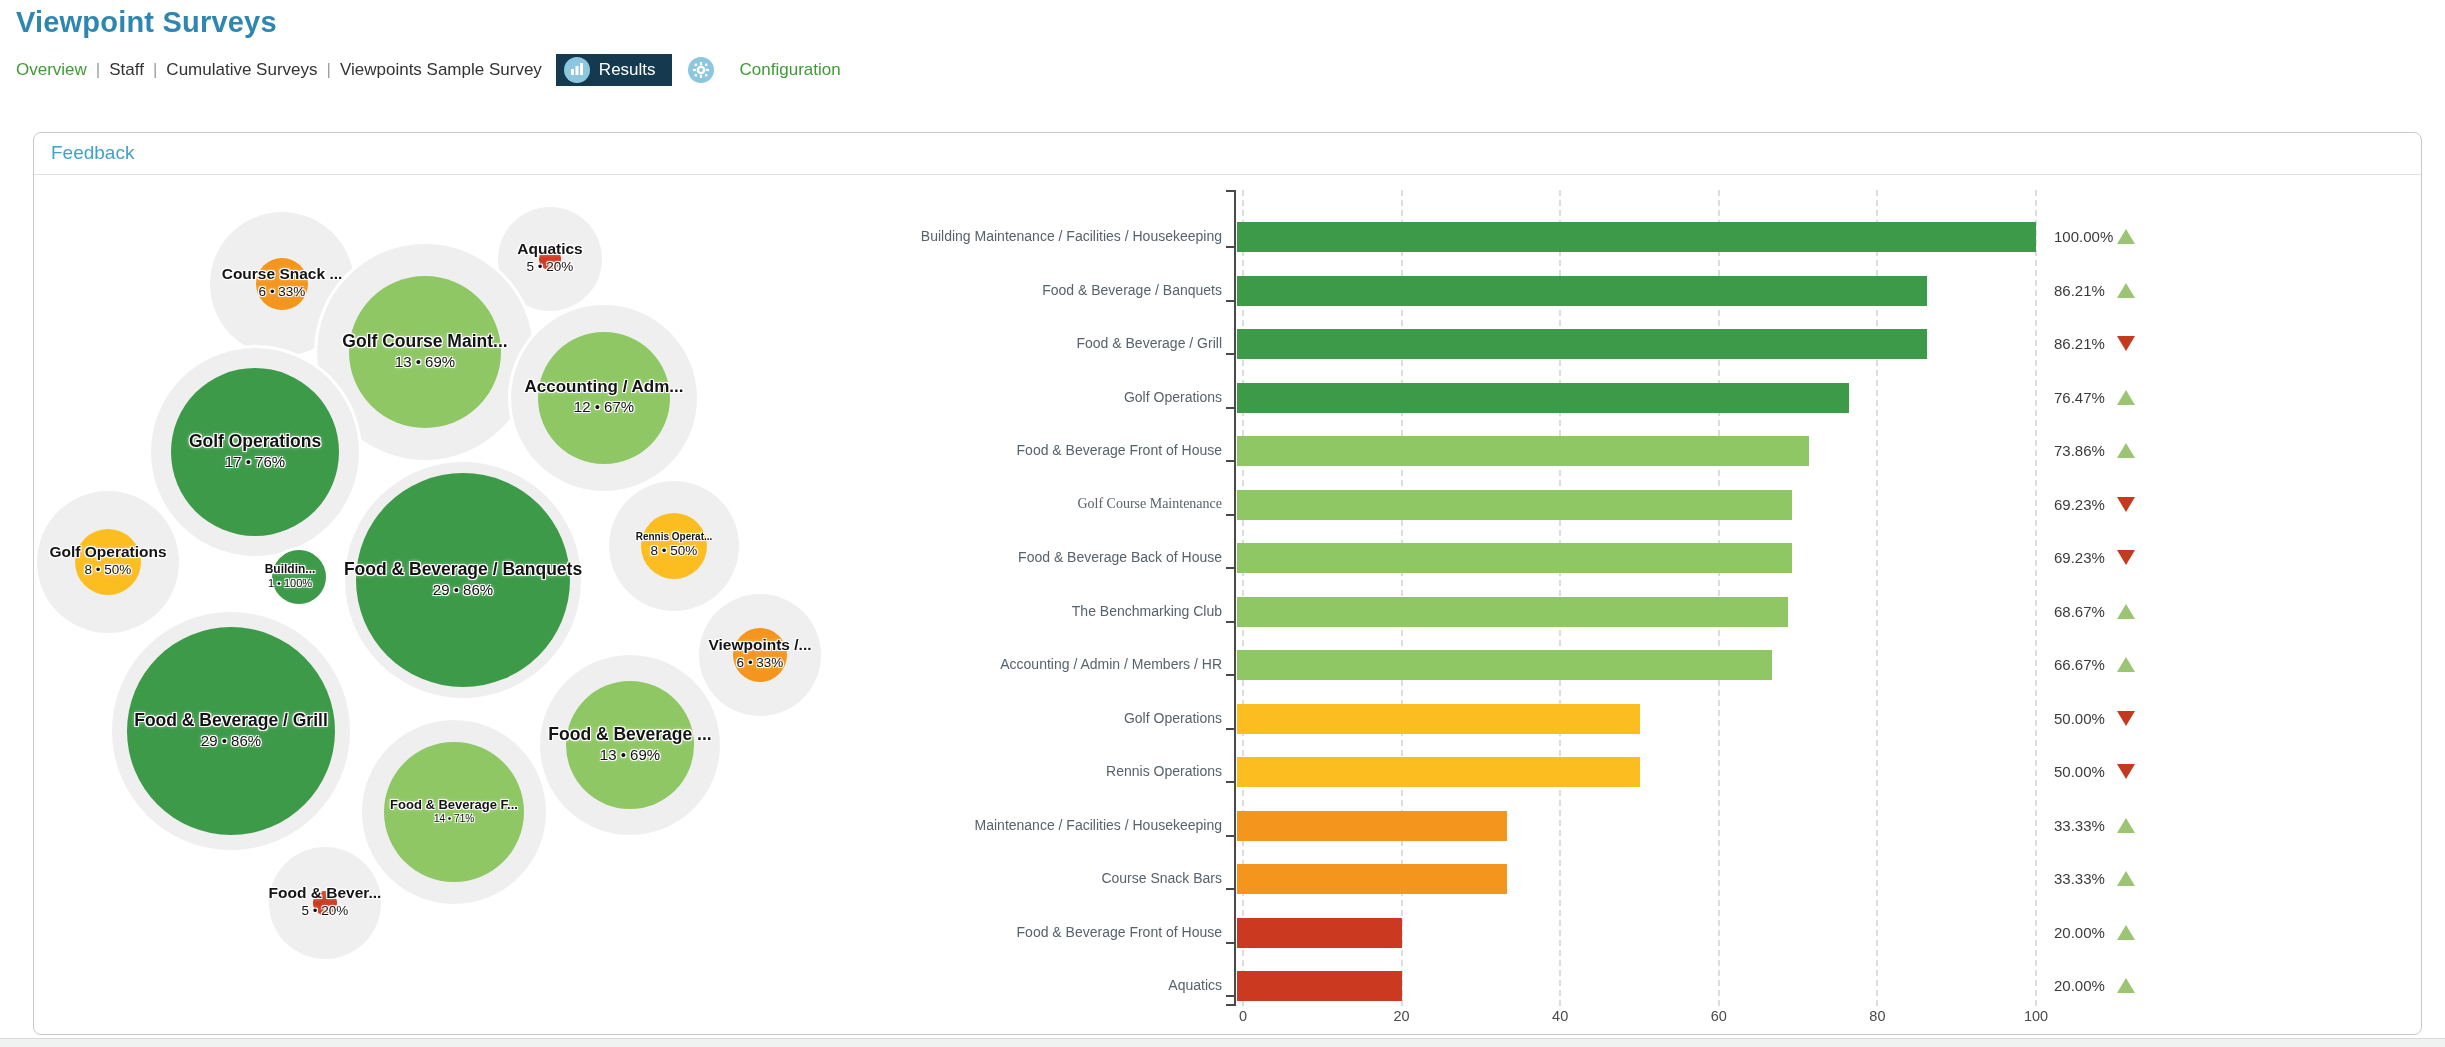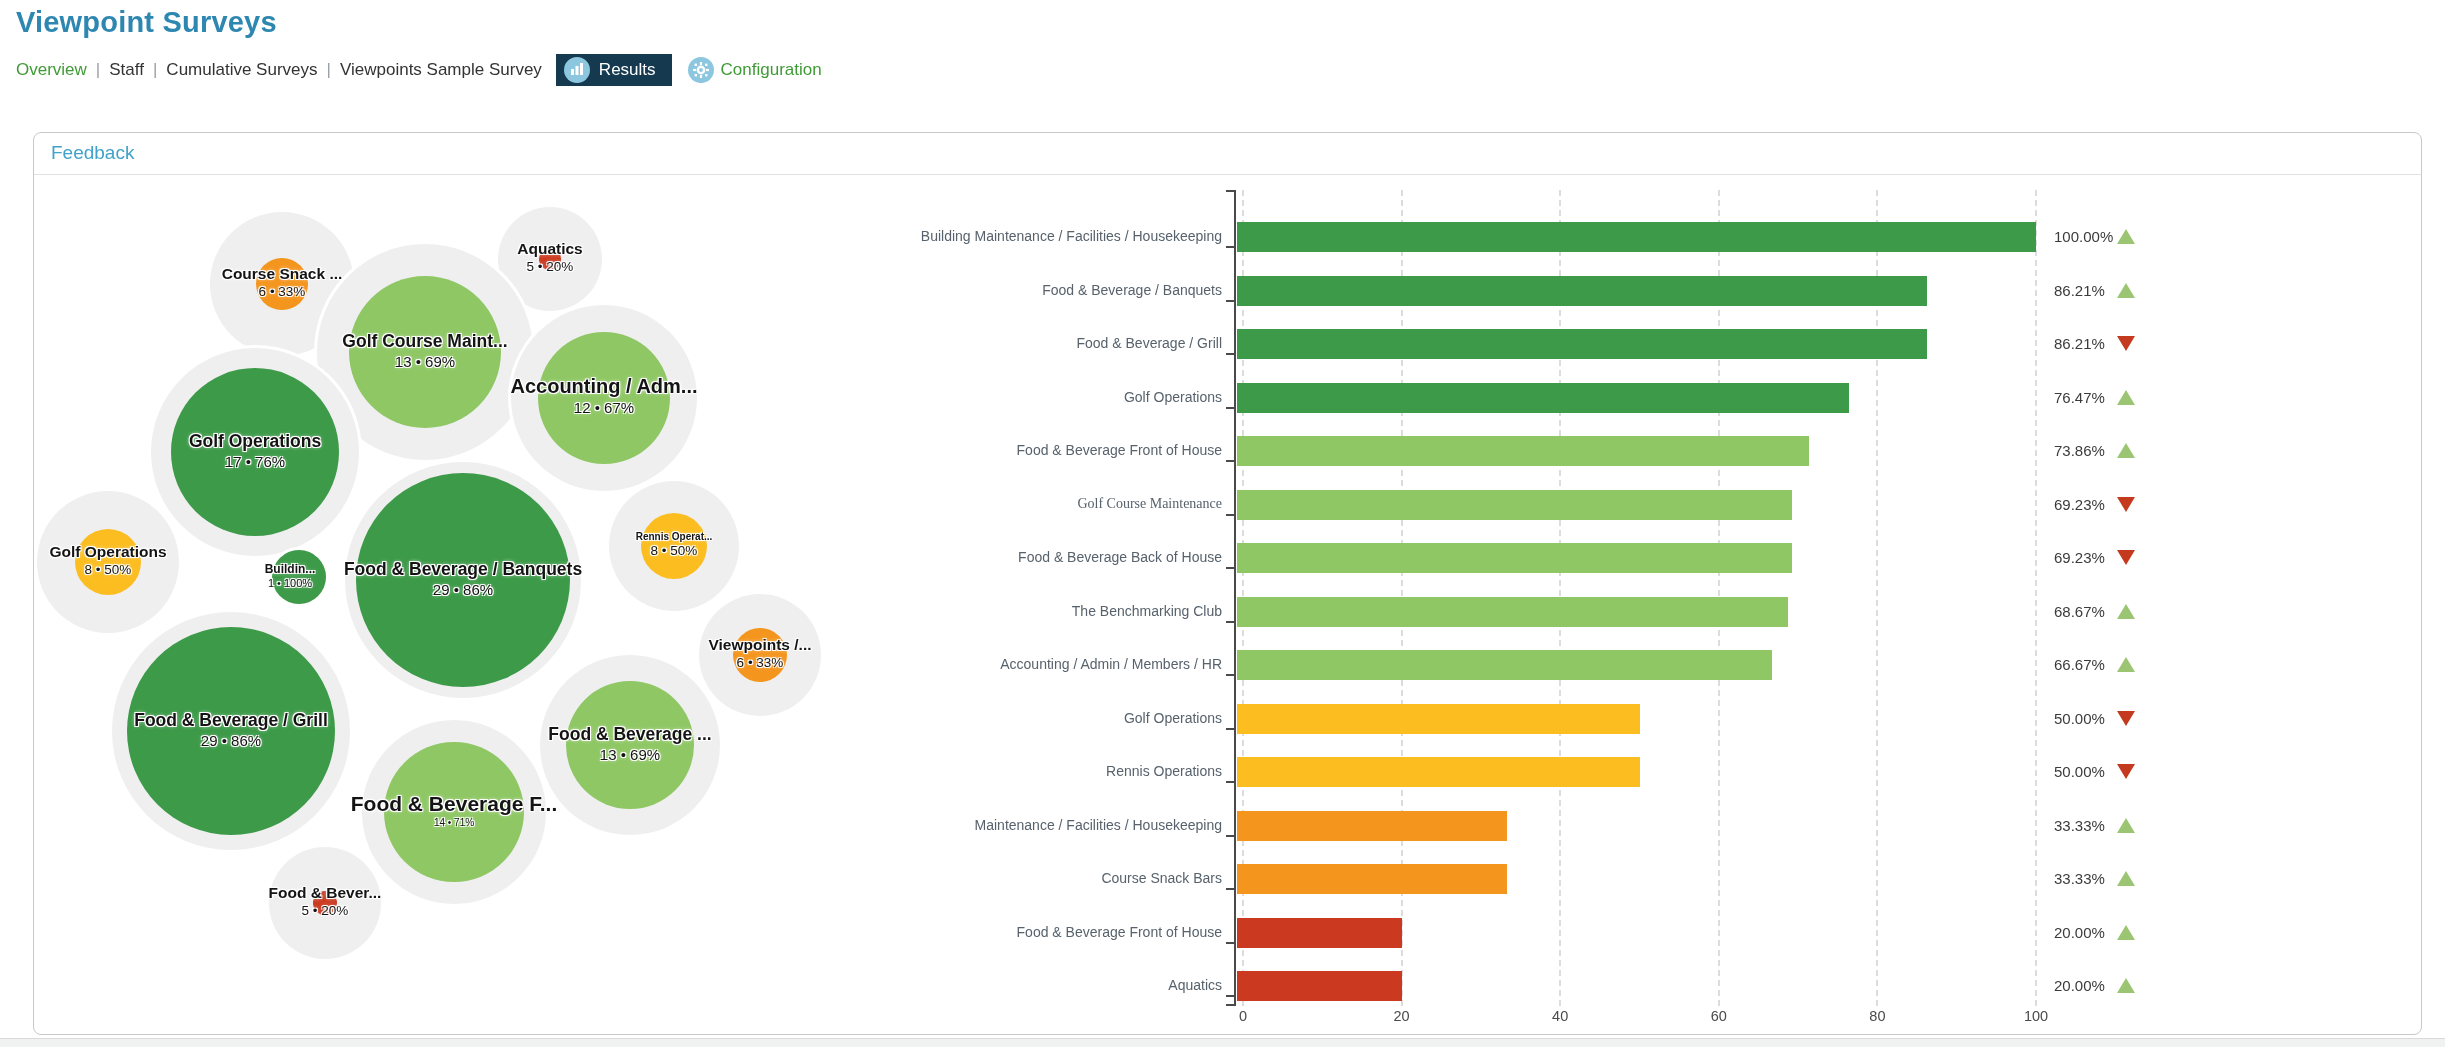--- a/index.html
+++ b/index.html
@@ -21,21 +21,21 @@
   .crumb-link.green { color:#3F9B35; }
   .crumb-sep { color:#9aa0a6; padding:0 9px; }
   .results-btn {
     margin-left:14px; height:32px; display:flex; align-items:center; gap:9px;
     background:#15394E; color:#fff; padding:0 16px 0 8px; cursor:pointer;
   }
   .icon-circle {
     width:26px; height:26px; border-radius:50%; background:#8CC6DF;
     display:flex; align-items:center; justify-content:center; flex:0 0 auto;
   }
-  .config-wrap { margin-left:16px; display:flex; align-items:center; gap:7px; cursor:pointer; }
+  .config-wrap { margin-left:16px; display:flex; align-items:center; gap:26px; cursor:pointer; }
   .config-label { color:#3F9B35; font-size:17px; }
   
   .tab-row { position:absolute; left:16px; top:88px; display:flex; gap:9px; }
   .tab {
     height:36px; display:flex; align-items:center; padding:0 15px;
     border:1px solid #b3b3b3; border-radius:3px; background:#fff;
     font-size:16.5px; color:#444; cursor:pointer; white-space:nowrap;
   }
   .tab.active { background:#1F8E1F; border-color:#1F8E1F; color:#fff; }
   
@@ -153,21 +153,21 @@
         <div class="bubble-inner" style="left: 32px; top: 32px; width: 152px; height: 152px; background: rgb(142, 199, 100);"></div>
       </div>
       <div class="bubble-label" style="left: 425px; top: 352px;">
         <div class="bubble-name" style="font-size: 17.5px;">Golf Course Maint...</div>
         <div class="bubble-stats" style="font-size: 15px;">13 • 69%</div>
       </div>
       <div class="bubble-outer" style="left: 511px; top: 305px; width: 186px; height: 186px;">
         <div class="bubble-inner" style="left: 27px; top: 27px; width: 132px; height: 132px; background: rgb(142, 199, 100);"></div>
       </div>
       <div class="bubble-label" style="left: 604px; top: 398px;">
-        <div class="bubble-name" style="font-size: 20px;">Accounting / Adm...</div>
+        <div class="bubble-name" style="font-size: 17px;">Accounting / Adm...</div>
         <div class="bubble-stats" style="font-size: 15px;">12 • 67%</div>
       </div>
       <div class="bubble-outer" style="left: 151px; top: 348px; width: 208px; height: 208px;">
         <div class="bubble-inner" style="left: 20px; top: 20px; width: 168px; height: 168px; background: rgb(60, 154, 72);"></div>
       </div>
       <div class="bubble-label" style="left: 255px; top: 452px;">
         <div class="bubble-name" style="font-size: 17.5px;">Golf Operations</div>
         <div class="bubble-stats" style="font-size: 15px;">17 • 76%</div>
       </div>
       <div class="bubble-outer" style="left: 37px; top: 491px; width: 142px; height: 142px;">
@@ -209,21 +209,21 @@
         <div class="bubble-inner" style="left: 15px; top: 15px; width: 208px; height: 208px; background: rgb(60, 154, 72);"></div>
       </div>
       <div class="bubble-label" style="left: 231px; top: 731px;">
         <div class="bubble-name" style="font-size: 17.5px;">Food &amp; Beverage / Grill</div>
         <div class="bubble-stats" style="font-size: 15px;">29 • 86%</div>
       </div>
       <div class="bubble-outer" style="left: 362px; top: 720px; width: 184px; height: 184px;">
         <div class="bubble-inner" style="left: 22px; top: 22px; width: 140px; height: 140px; background: rgb(142, 199, 100);"></div>
       </div>
       <div class="bubble-label" style="left: 454px; top: 812px;">
-        <div class="bubble-name" style="font-size: 21px;">Food &amp; Beverage F...</div>
+        <div class="bubble-name" style="font-size: 13px;">Food &amp; Beverage F...</div>
         <div class="bubble-stats" style="font-size: 10px;">14 • 71%</div>
       </div>
       <div class="bubble-outer" style="left: 540px; top: 655px; width: 180px; height: 180px;">
         <div class="bubble-inner" style="left: 26px; top: 26px; width: 128px; height: 128px; background: rgb(142, 199, 100);"></div>
       </div>
       <div class="bubble-label" style="left: 630px; top: 745px;">
         <div class="bubble-name" style="font-size: 17.5px;">Food &amp; Beverage ...</div>
         <div class="bubble-stats" style="font-size: 15px;">13 • 69%</div>
       </div>
       <div class="bubble-outer" style="left: 269px; top: 847px; width: 112px; height: 112px;">

